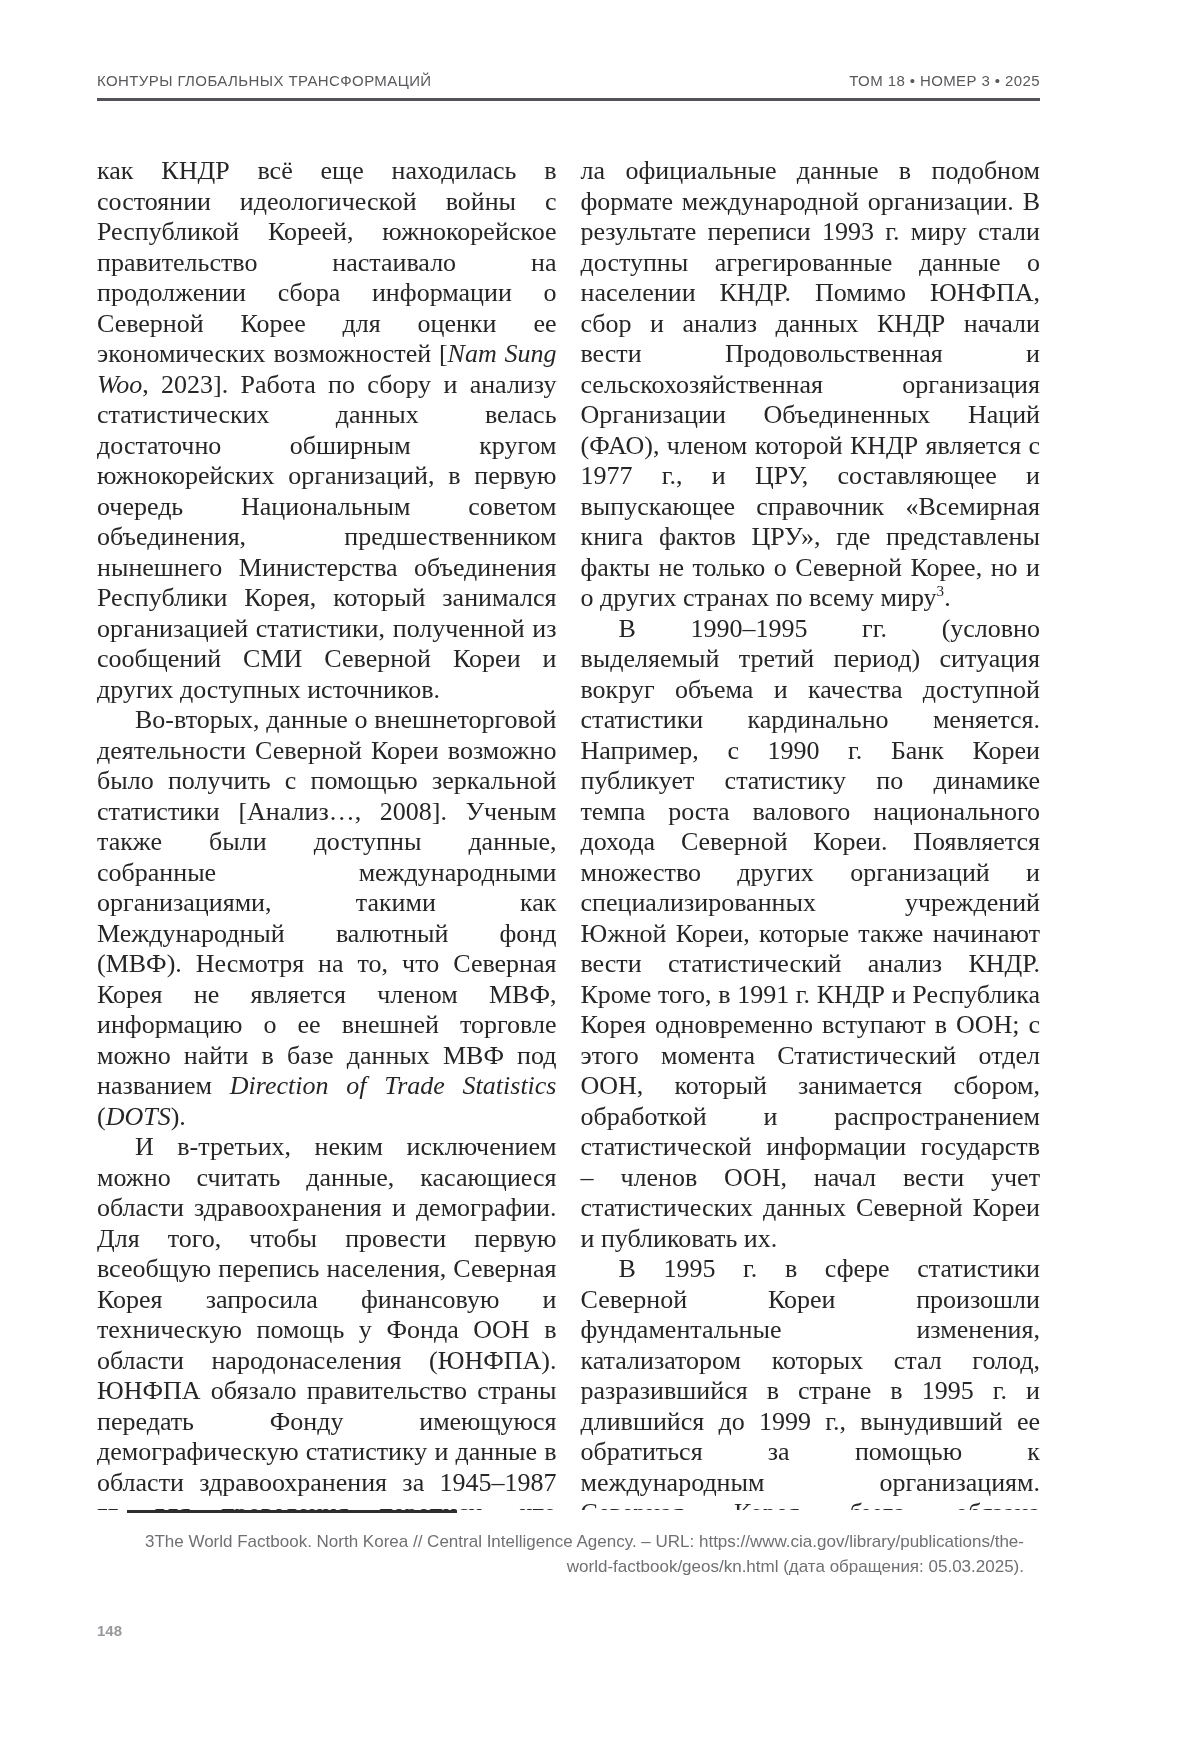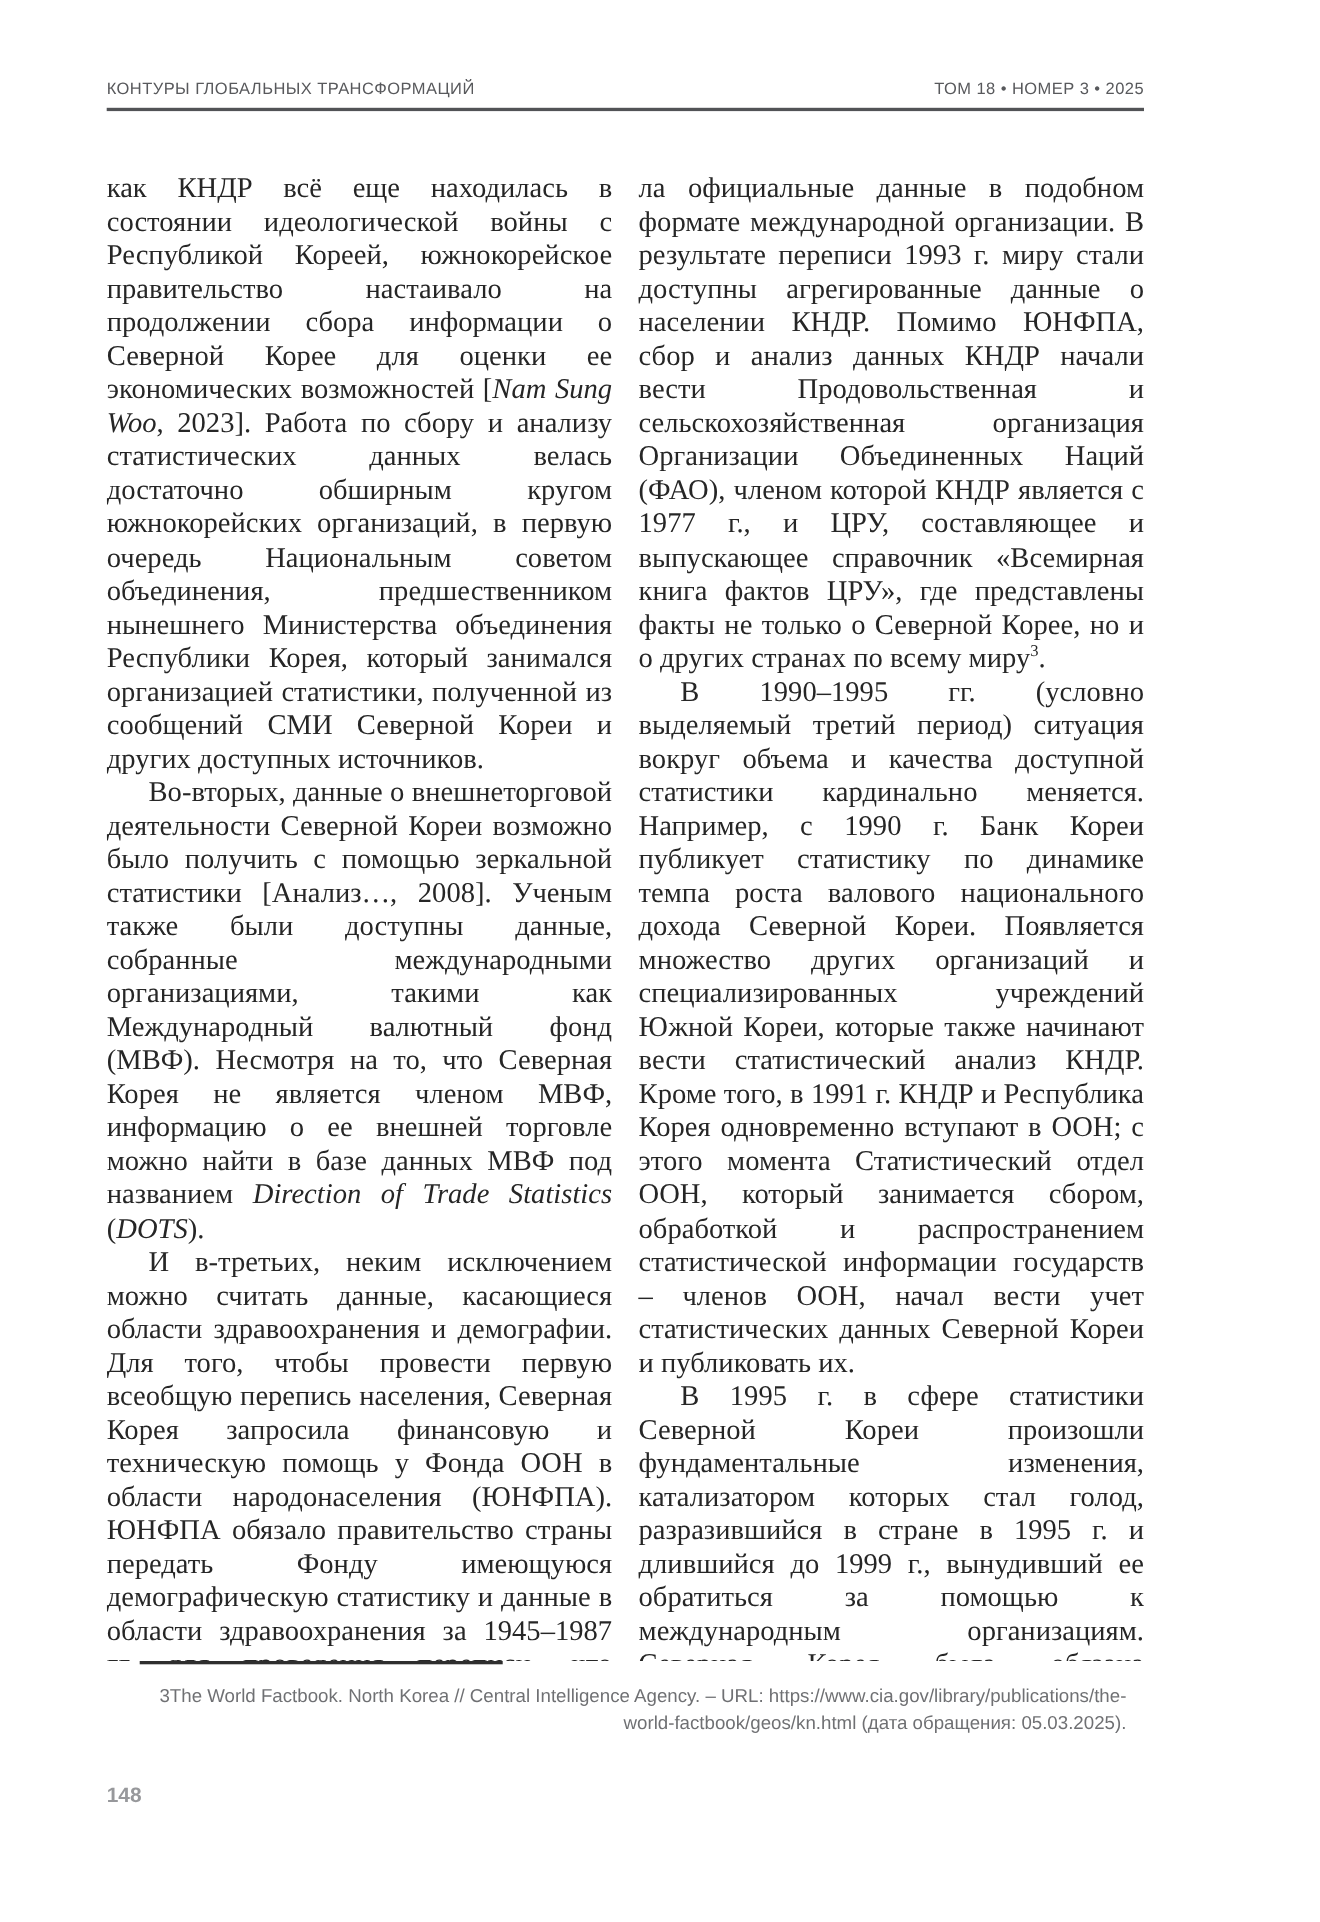--- a/index.html
+++ b/index.html
@@ -74,21 +74,21 @@
   .fn-text { margin: 16px; overflow-wrap: break-word; text-align: right; }
   .fn-marker { display: inline-block; min-width: 30px; }
 
   
   .page-number {
     position: absolute;
     left: 97px;
     top: 1622px;
     font-family: "Liberation Sans", sans-serif;
     font-weight: bold;
-    font-size: 19px;
+    font-size: 15px;
     color: #97989b;
   }
 </style>
 </head>
 <body>
 
 <div class="page">
 
   <header class="page-header">
     <span>КОНТУРЫ ГЛОБАЛЬНЫХ ТРАНСФОРМАЦИЙ</span>

